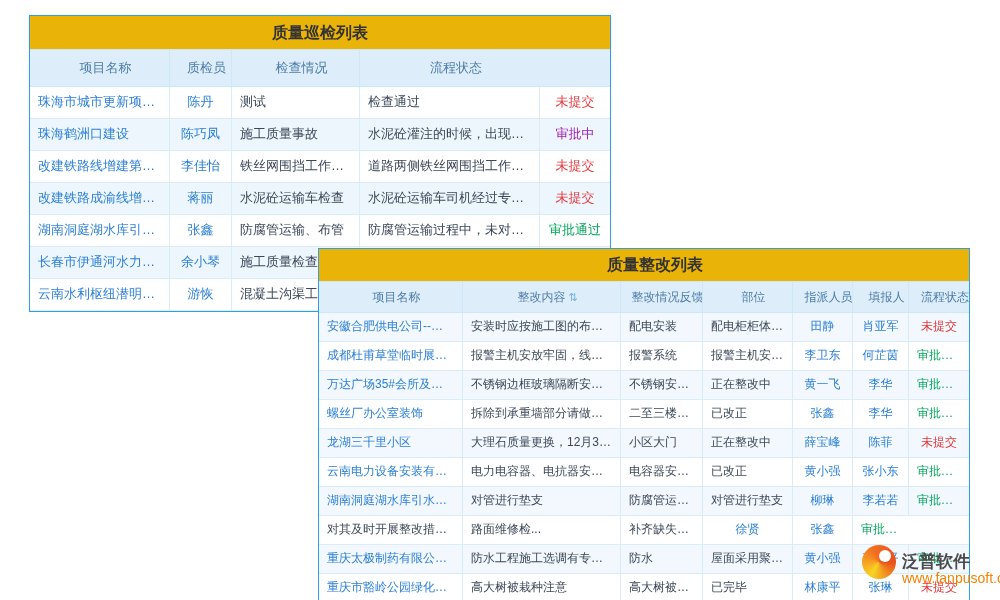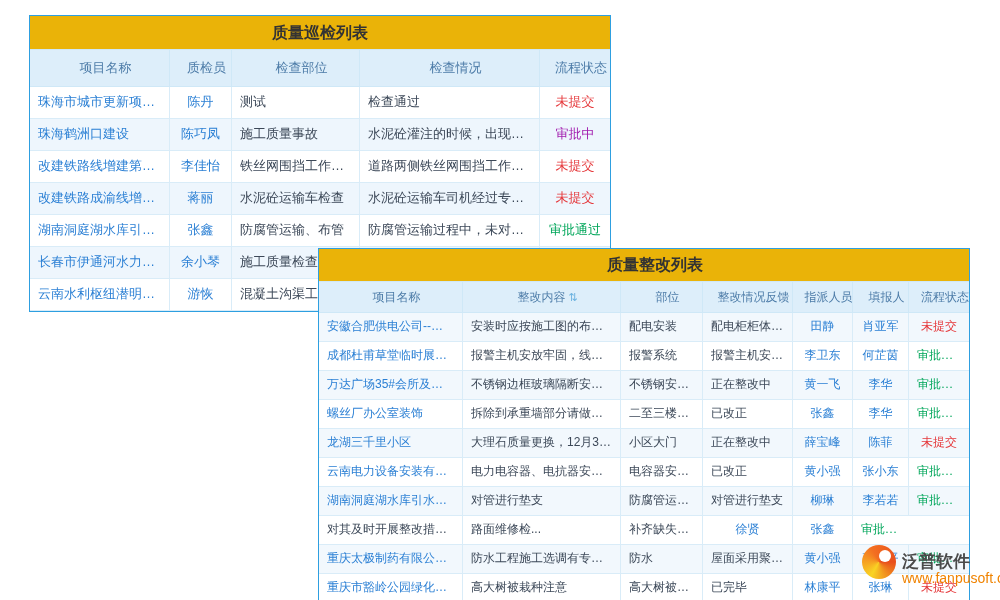--- a/index.html
+++ b/index.html
@@ -58,21 +58,20 @@
   .brand-site{font-size:14px;color:#f08300;line-height:12px;}
 </style>
 </head>
 <body>
 
 <div class="panel t1">
   <div class="panel-title">质量巡检列表</div>
   <div class="thead">
     <div class="th">项目名称</div>
     <div class="th">质检员</div>
-    <div class="th">检查部位</div>
     <div class="th">检查情况</div>
     <div class="th">流程状态</div>
   </div>
   <div class="tbody" id="t1-body">
       <div class="trow">
         <div class="cell link left">珠海市城市更新项目紫...</div>
         <div class="cell link center">陈丹</div>
         <div class="cell left">测试</div>
         <div class="cell left">检查通过</div>
         <div class="cell center status" style="color: rgb(229, 56, 59);">未提交</div>
@@ -123,22 +122,22 @@
 </div>
 
 <div class="panel t2">
   <div class="panel-title">质量整改列表</div>
   <div class="thead">
     <div class="th">项目名称</div>
     <div class="th">
       <span>整改内容</span>
       <span class="sort-icon">⇅</span>
     </div>
+    <div class="th">整改情况反馈</div>
     <div class="th">部位</div>
-    <div class="th">整改情况反馈</div>
     <div class="th">指派人员</div>
     <div class="th">填报人</div>
     <div class="th">流程状态</div>
   </div>
   <div class="tbody" id="t2-body">
       <div class="trow">
         <div class="cell link left">安徽合肥供电公司--配电设备...</div>
         <div class="cell left">安装时应按施工图的布置，将...</div>
         <div class="cell left">配电安装</div>
         <div class="cell left">配电柜柜体与...</div>

